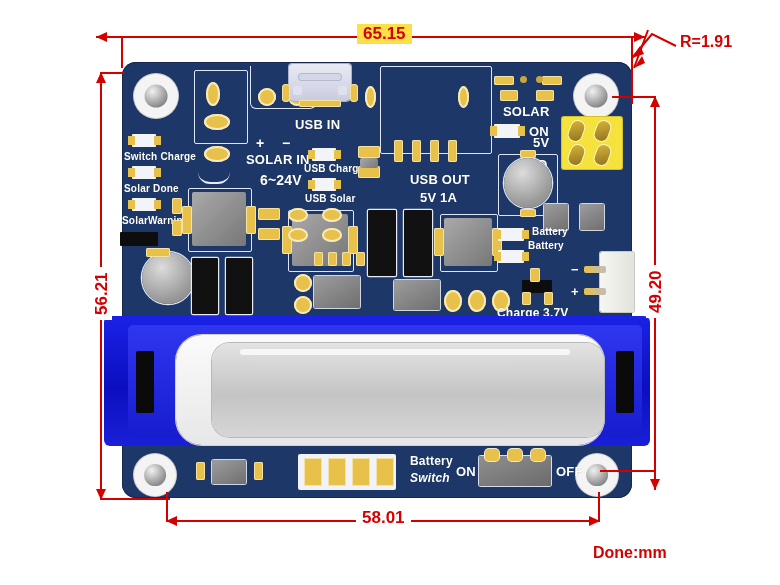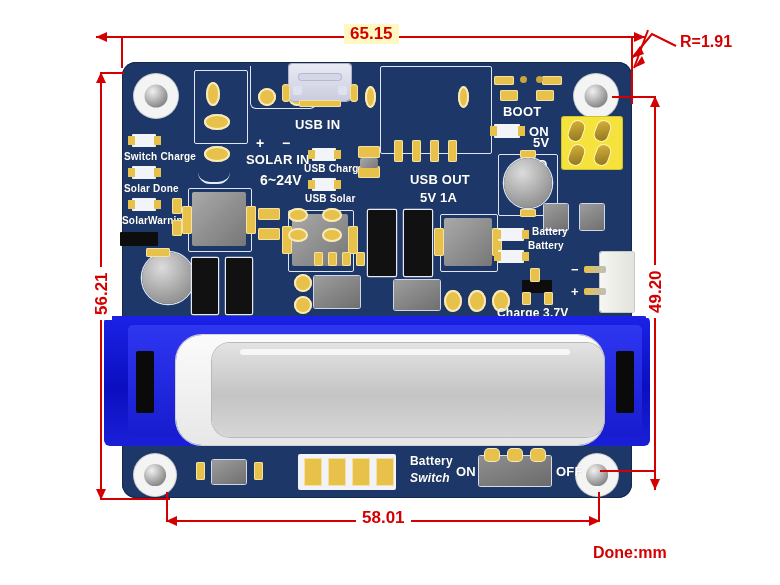--- a/index.html
+++ b/index.html
@@ -144,21 +144,21 @@
       <div class="pad" style="left:326px;top:78px;width:9px;height:22px;"></div>
       <div class="ring" style="left:243px;top:24px;width:11px;height:22px;"></div>
       <div class="ring" style="left:336px;top:24px;width:11px;height:22px;"></div>
 
       <div class="pad" style="left:372px;top:14px;width:20px;height:9px;"></div>
       <div class="pad" style="left:420px;top:14px;width:20px;height:9px;"></div>
       <div class="pad" style="left:378px;top:28px;width:18px;height:11px;"></div>
       <div class="pad" style="left:414px;top:28px;width:18px;height:11px;"></div>
       <div class="via" style="left:398px;top:14px;width:7px;height:7px;"></div>
       <div class="via" style="left:414px;top:14px;width:7px;height:7px;"></div>
-      <span class="silk abs" style="left:381px;top:42px;font-size:13px;">BOOT</span>
+      <span class="silk abs" style="left:381px;top:42px;font-size:13px;">SOLAR</span>
 
       <div class="led" style="left:372px;top:62px;width:26px;height:14px;"></div>
       <div class="ledpad" style="left:368px;top:64px;width:7px;height:10px;"></div>
       <div class="ledpad" style="left:396px;top:64px;width:7px;height:10px;"></div>
       <span class="silk abs" style="left:407px;top:62px;font-size:13px;">ON</span>
 
       <div id="hdr" class="abs">
         <div class="hp" style="left:8px;top:4px;transform:rotate(20deg);"></div>
         <div class="hp" style="left:34px;top:4px;transform:rotate(20deg);"></div>
         <div class="hp" style="left:8px;top:28px;transform:rotate(20deg);"></div>
@@ -323,21 +323,21 @@
         <div class="swb" style="left:6px;"></div>
         <div class="swb" style="left:29px;"></div>
         <div class="swb" style="left:52px;"></div>
       </div>
     </div>
   </div>
 
   <div class="dimline" style="left:96px;top:36px;width:549px;height:2px;"></div>
   <div class="arrowL" style="left:96px;top:32px;"></div>
   <div class="arrowR" style="left:634px;top:32px;"></div>
-  <span class="dimtext abs" style="left:344px;top:24px;font-size:17px;background:#fef9c3;padding:0 6px;">65.15</span>
+  <span class="dimtext abs" style="left:357px;top:24px;font-size:17px;background:#fde047;padding:0 6px;">65.15</span>
 
   <div class="dimline" style="left:121px;top:36px;width:2px;height:32px;"></div>
   <div class="dimline" style="left:631px;top:36px;width:2px;height:68px;"></div>
 
   <div class="dimline" style="left:100px;top:72px;width:2px;height:428px;"></div>
   <div class="arrowU" style="left:96px;top:72px;"></div>
   <div class="arrowD" style="left:96px;top:489px;"></div>
   <span class="dimtext abs vtext" style="left:92px;top:320px;font-size:17px;background:#fff;padding:0 5px;">56.21</span>
   <div class="dimline" style="left:100px;top:72px;width:24px;height:2px;"></div>
   <div class="dimline" style="left:100px;top:498px;width:70px;height:2px;"></div>

